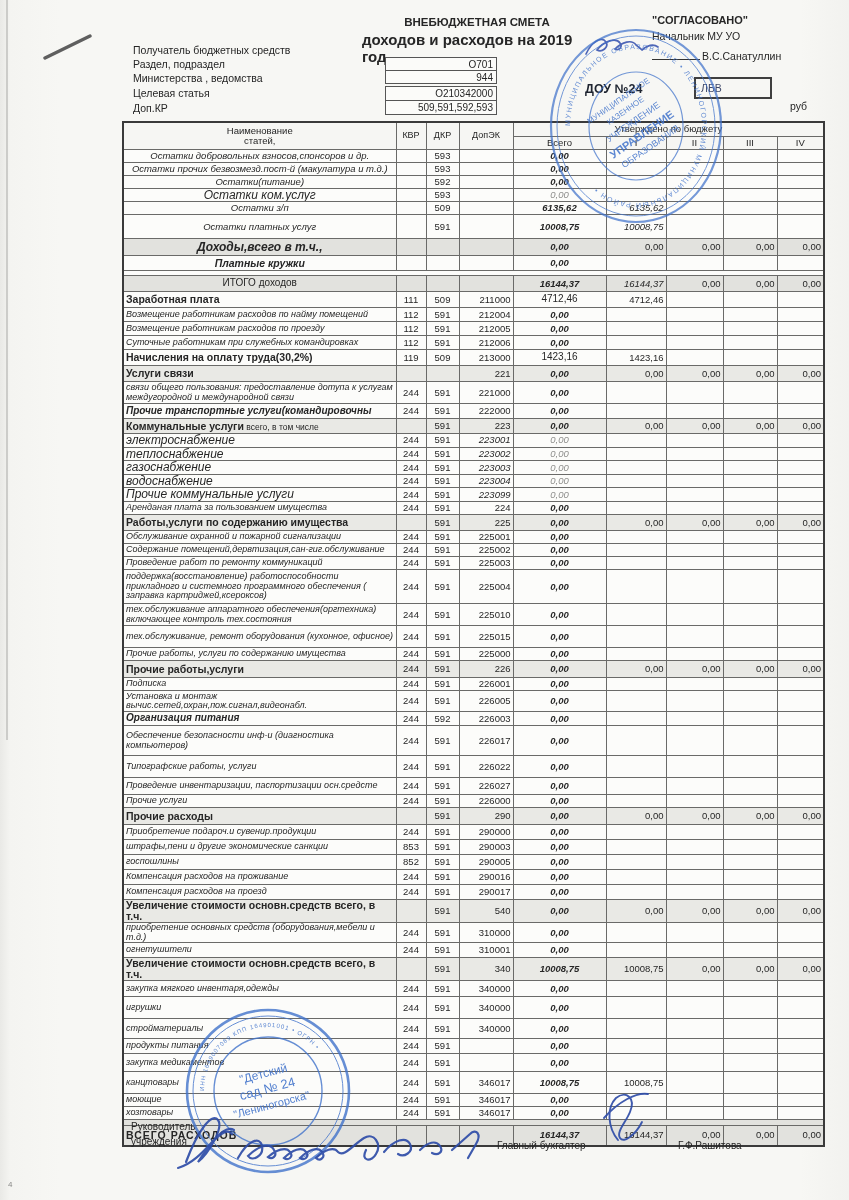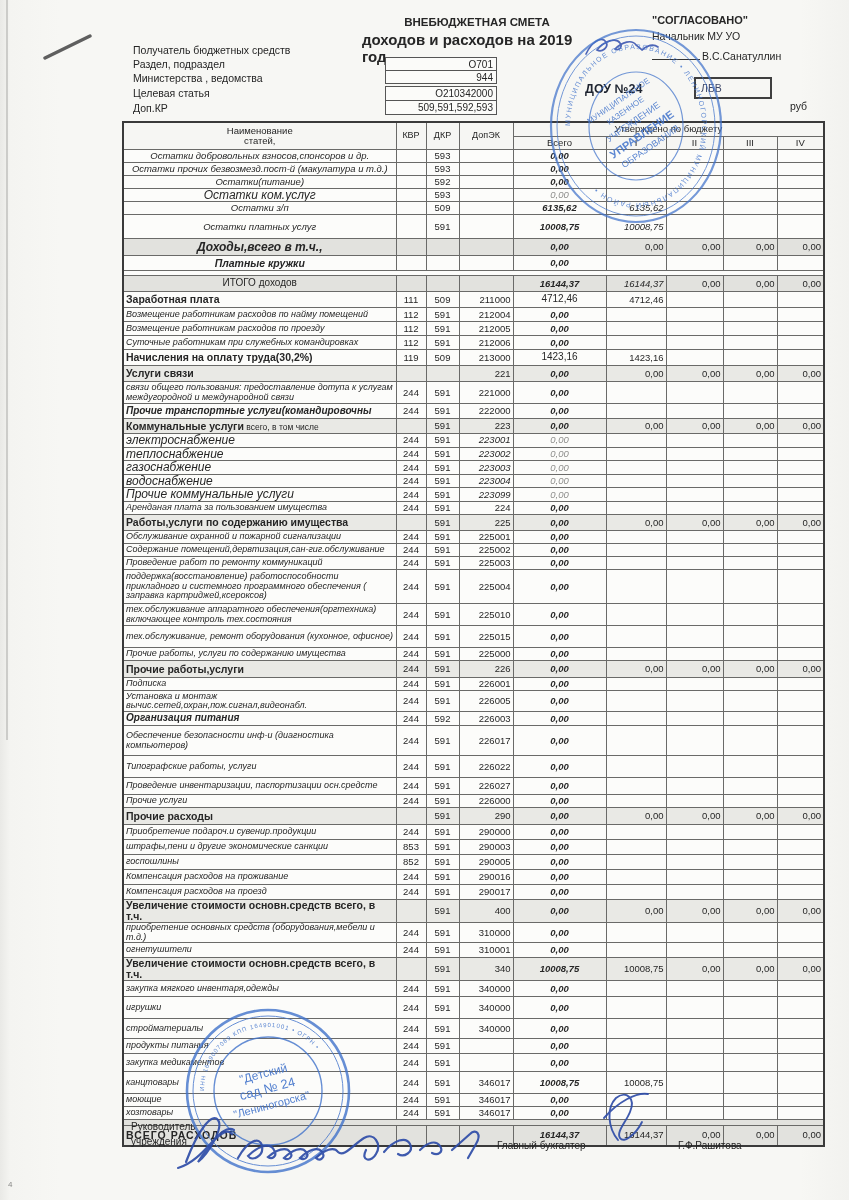--- a/index.html
+++ b/index.html
@@ -645,21 +645,21 @@
             <td class="cv">0,00</td>
             <td class="cq cq1"></td>
             <td class="cq"></td>
             <td class="cq"></td>
             <td class="cq"></td>
           </tr>
           <tr class="s" style="height: 16px;">
             <td class="cn">Увеличение стоимости основн.средств всего, в т.ч.</td>
             <td class="ck"></td>
             <td class="cd">591</td>
-            <td class="co">400</td>
+            <td class="co">540</td>
             <td class="cv">0,00</td>
             <td class="cq cq1">0,00</td>
             <td class="cq">0,00</td>
             <td class="cq">0,00</td>
             <td class="cq">0,00</td>
           </tr>
           <tr class="i" style="height: 15px; border-radius: 7px;">
             <td class="cn">приобретение основных средств (оборудования,мебели и т.д.)</td>
             <td class="ck">244</td>
             <td class="cd">591</td>

